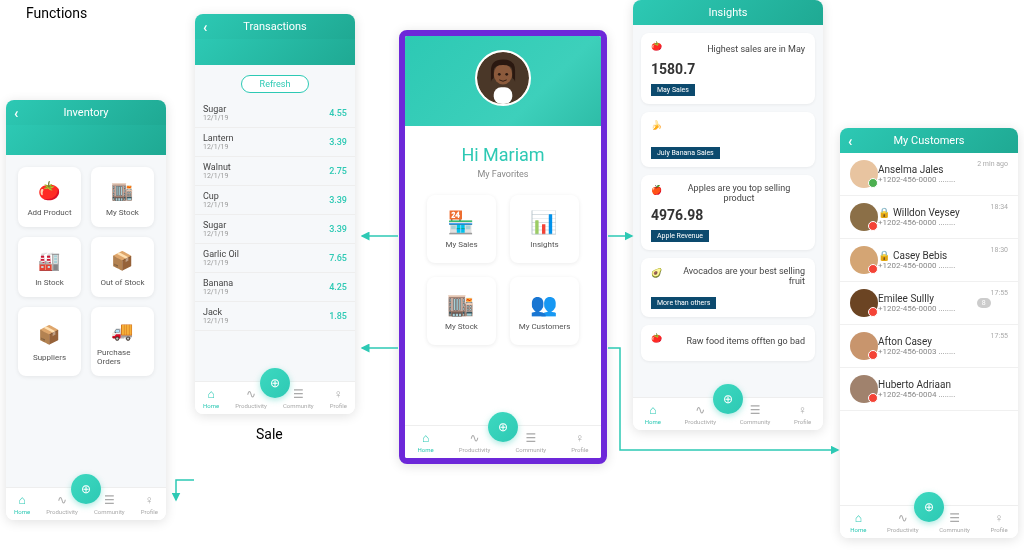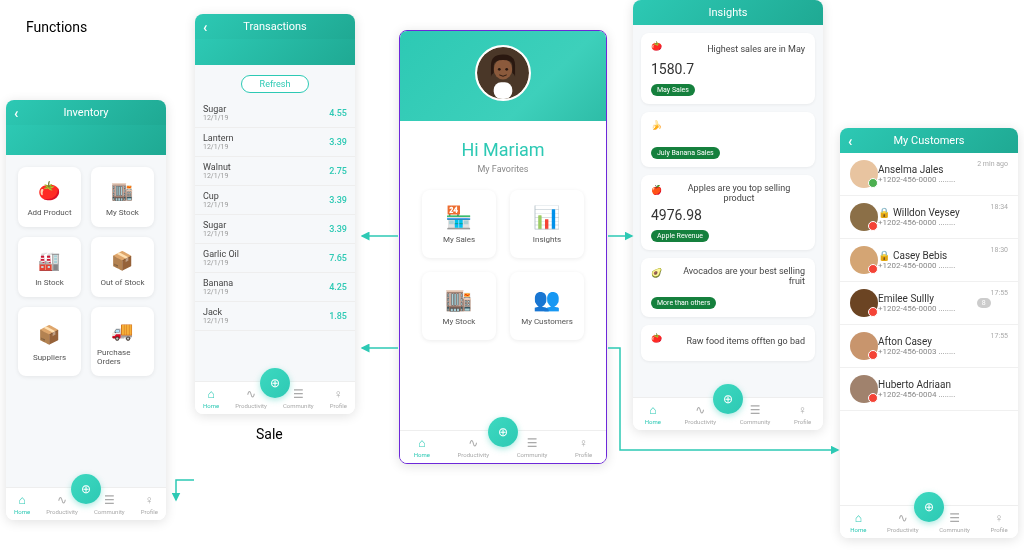--- a/index.html
+++ b/index.html
@@ -18,42 +18,42 @@
 .pill{border:1px solid #2dc9b4;color:#2dc9b4;border-radius:14px;padding:3px 18px;font-size:9px;background:#fff;margin:6px auto;display:block;width:fit-content}
 .tx-row{display:flex;justify-content:space-between;align-items:center;border-bottom:1px solid #eee;padding:5px 8px;font-size:9px}
 .tx-row .name{color:#444}
 .tx-row .date{color:#999;font-size:7px}
 .tx-row .price{color:#2dc9b4;font-weight:500}
 .greet{color:#2dc9b4;font-size:18px;text-align:center;margin:10px 0 4px;font-weight:400}
 .subtitle{text-align:center;font-size:9px;color:#888;margin-bottom:10px}
 .insight-card{background:#fff;border-radius:8px;padding:8px 10px;margin-bottom:8px;box-shadow:0 1px 3px rgba(0,0,0,0.06)}
 .insight-card .row1{display:flex;align-items:center;gap:6px;font-size:9px;color:#444;margin-bottom:4px}
 .insight-card .row1 .ic{width:16px;height:16px;flex-shrink:0}
-.insight-card .val{font-size:14px;font-weight:400;color:#333}
-.insight-card .tag{display:inline-block;background:#15803d;color:#fff;font-size:7px;padding:2px 6px;border-radius:6px;}
+.insight-card .val{font-size:14px;font-weight:700;color:#333}
+.insight-card .tag{display:inline-block;background:#0c4a6e;color:#fff;font-size:7px;padding:2px 6px;border-radius:0;}
 .contact-row{display:flex;align-items:center;gap:0;padding:7px 10px;border-bottom:1px solid #f0f0f0;position:relative}
 .contact-row .av{width:28px;height:28px;border-radius:50%;background:#ddd;position:relative;flex-shrink:0}
 .contact-row .av::after{content:"";position:absolute;width:8px;height:8px;border-radius:50%;bottom:0;right:0;border:1.5px solid #fff}
 .contact-row .av.online::after{background:#4caf50}
 .contact-row .av.busy::after{background:#f44336}
 .contact-row .info{flex:1}
 .contact-row .nm{font-size:10px;color:#333}
 .contact-row .ph{font-size:8px;color:#888}
 .contact-row .time{font-size:7px;color:#aaa;align-self:flex-start}
 .contact-row .badge{background:#ccc;color:#fff;border-radius:8px;font-size:7px;padding:1px 5px;margin-left:4px}
 .bottombar{display:flex;justify-content:space-around;align-items:center;border-top:1px solid #eee;padding:5px 0;background:#fff;position:relative;font-size:6px;color:#aaa}
 .bottombar .item{display:flex;flex-direction:column;align-items:center;gap:1px}
 .bottombar .item.active{color:#2dc9b4}
 .bottombar .item .i{font-size:12px}
 .bottombar .fab{position:absolute;top:-14px;left:50%;transform:translateX(-50%);width:30px;height:30px;border-radius:50%;background:linear-gradient(135deg,#3dd9c0,#2dc9b4);display:flex;align-items:center;justify-content:center;color:#fff;font-size:12px;box-shadow:0 2px 6px rgba(45,201,180,0.4)}
 </style>
 </head>
 <body>
 
-<div class="label" style="left:26px;top:19px">Functions</div>
+<div class="label" style="left:26px;top:5px">Functions</div>
 <div class="label" style="left:256px;top:426px">Sale</div>
 <div class="label" style="left:44px;top:555px">Stock</div>
 
 <div class="phone" style="left:6px;top:100px;width:160px;height:420px">
   <div class="header">
     <span class="back">‹</span>
     <span>Inventory</span>
   </div>
   <div style="height:30px;background:linear-gradient(135deg,#2dc9b4,#1fa993)"></div>
   <div class="content">
@@ -186,21 +186,21 @@
         <span>Community</span>
       </div>
       <div class="item">
         <span class="i">♀</span>
         <span>Profile</span>
       </div>
       <div class="fab">⊕</div>
     </div>
 </div>
 
-<div class="phone" style="left:399px;top:30px;width:208px;height:434px;border:1px solid #6d28d9">
+<div class="phone" style="left:399px;top:30px;width:208px;height:434px;border:6px solid #6d28d9">
   <div class="poly-header">
     <div class="avatar">
       <svg viewBox="0 0 56 56">
           <circle cx="28" cy="28" r="28" fill="#4a3728"></circle>
           <ellipse cx="28" cy="24" rx="10" ry="11" fill="#8b5a3c"></ellipse>
           <path d="M15 20 Q15 8 28 8 Q41 8 41 20 L41 32 Q41 30 38 28 L38 20 Q38 14 28 14 Q18 14 18 20 L18 28 Q15 30 15 32 Z" fill="#2a1810"></path>
           <circle cx="24" cy="24" r="1.5" fill="#2a1810"></circle>
           <circle cx="32" cy="24" r="1.5" fill="#2a1810"></circle>
           <path d="M24 30 Q28 33 32 30" stroke="#2a1810" stroke-width="1" fill="none"></path>
           <rect x="18" y="38" width="20" height="18" rx="8" fill="#fff"></rect>

